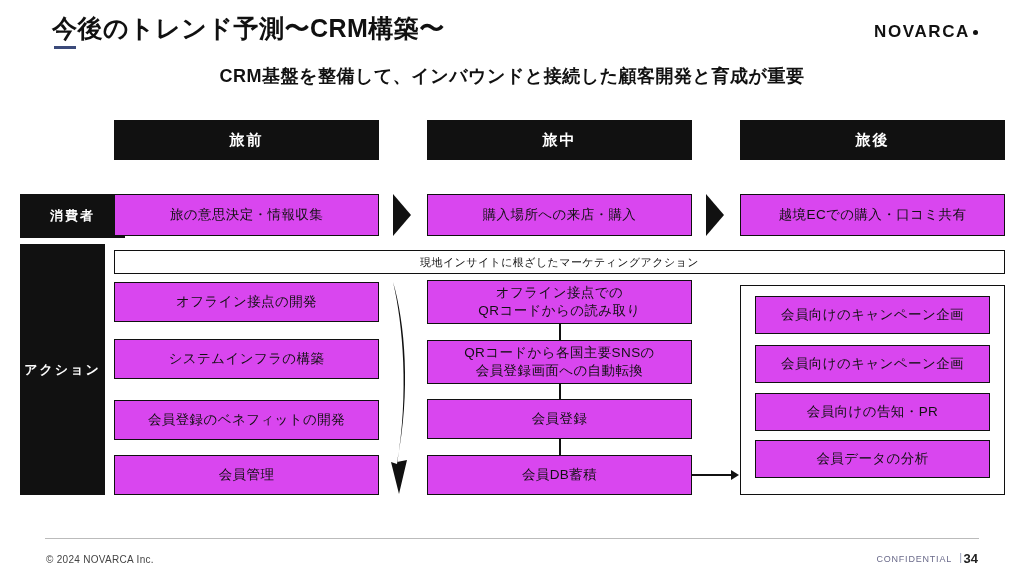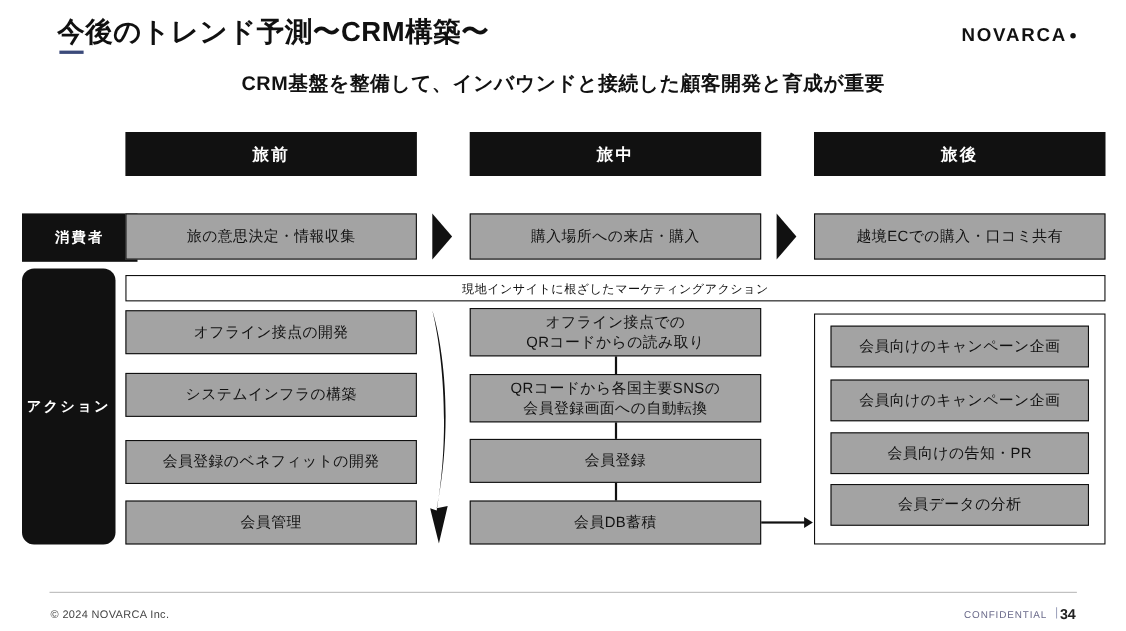--- a/index.html
+++ b/index.html
@@ -91,28 +91,28 @@
     align-items: center;
     justify-content: center;
     font-size: 13px;
     font-weight: bold;
     letter-spacing: 2px;
   }
   .rowlabel-consumer {
     left: 20px; top: 194px; width: 105px; height: 44px;
   }
   .rowlabel-action {
-    left: 20px; top: 244px; width: 85px; height: 251px; border-radius: 11px;
+    left: 20px; top: 244px; width: 85px; height: 251px;
   }
 
   
   .box {
     position: absolute;
     border: 1px solid #101010;
-    background: #a3a3a3;
+    background: #d946ef;
     display: flex;
     align-items: center;
     justify-content: center;
     text-align: center;
     font-size: 13.5px;
     line-height: 1.35;
     letter-spacing: 0.4px;
     color: #111111;
     box-sizing: border-box;
   }

